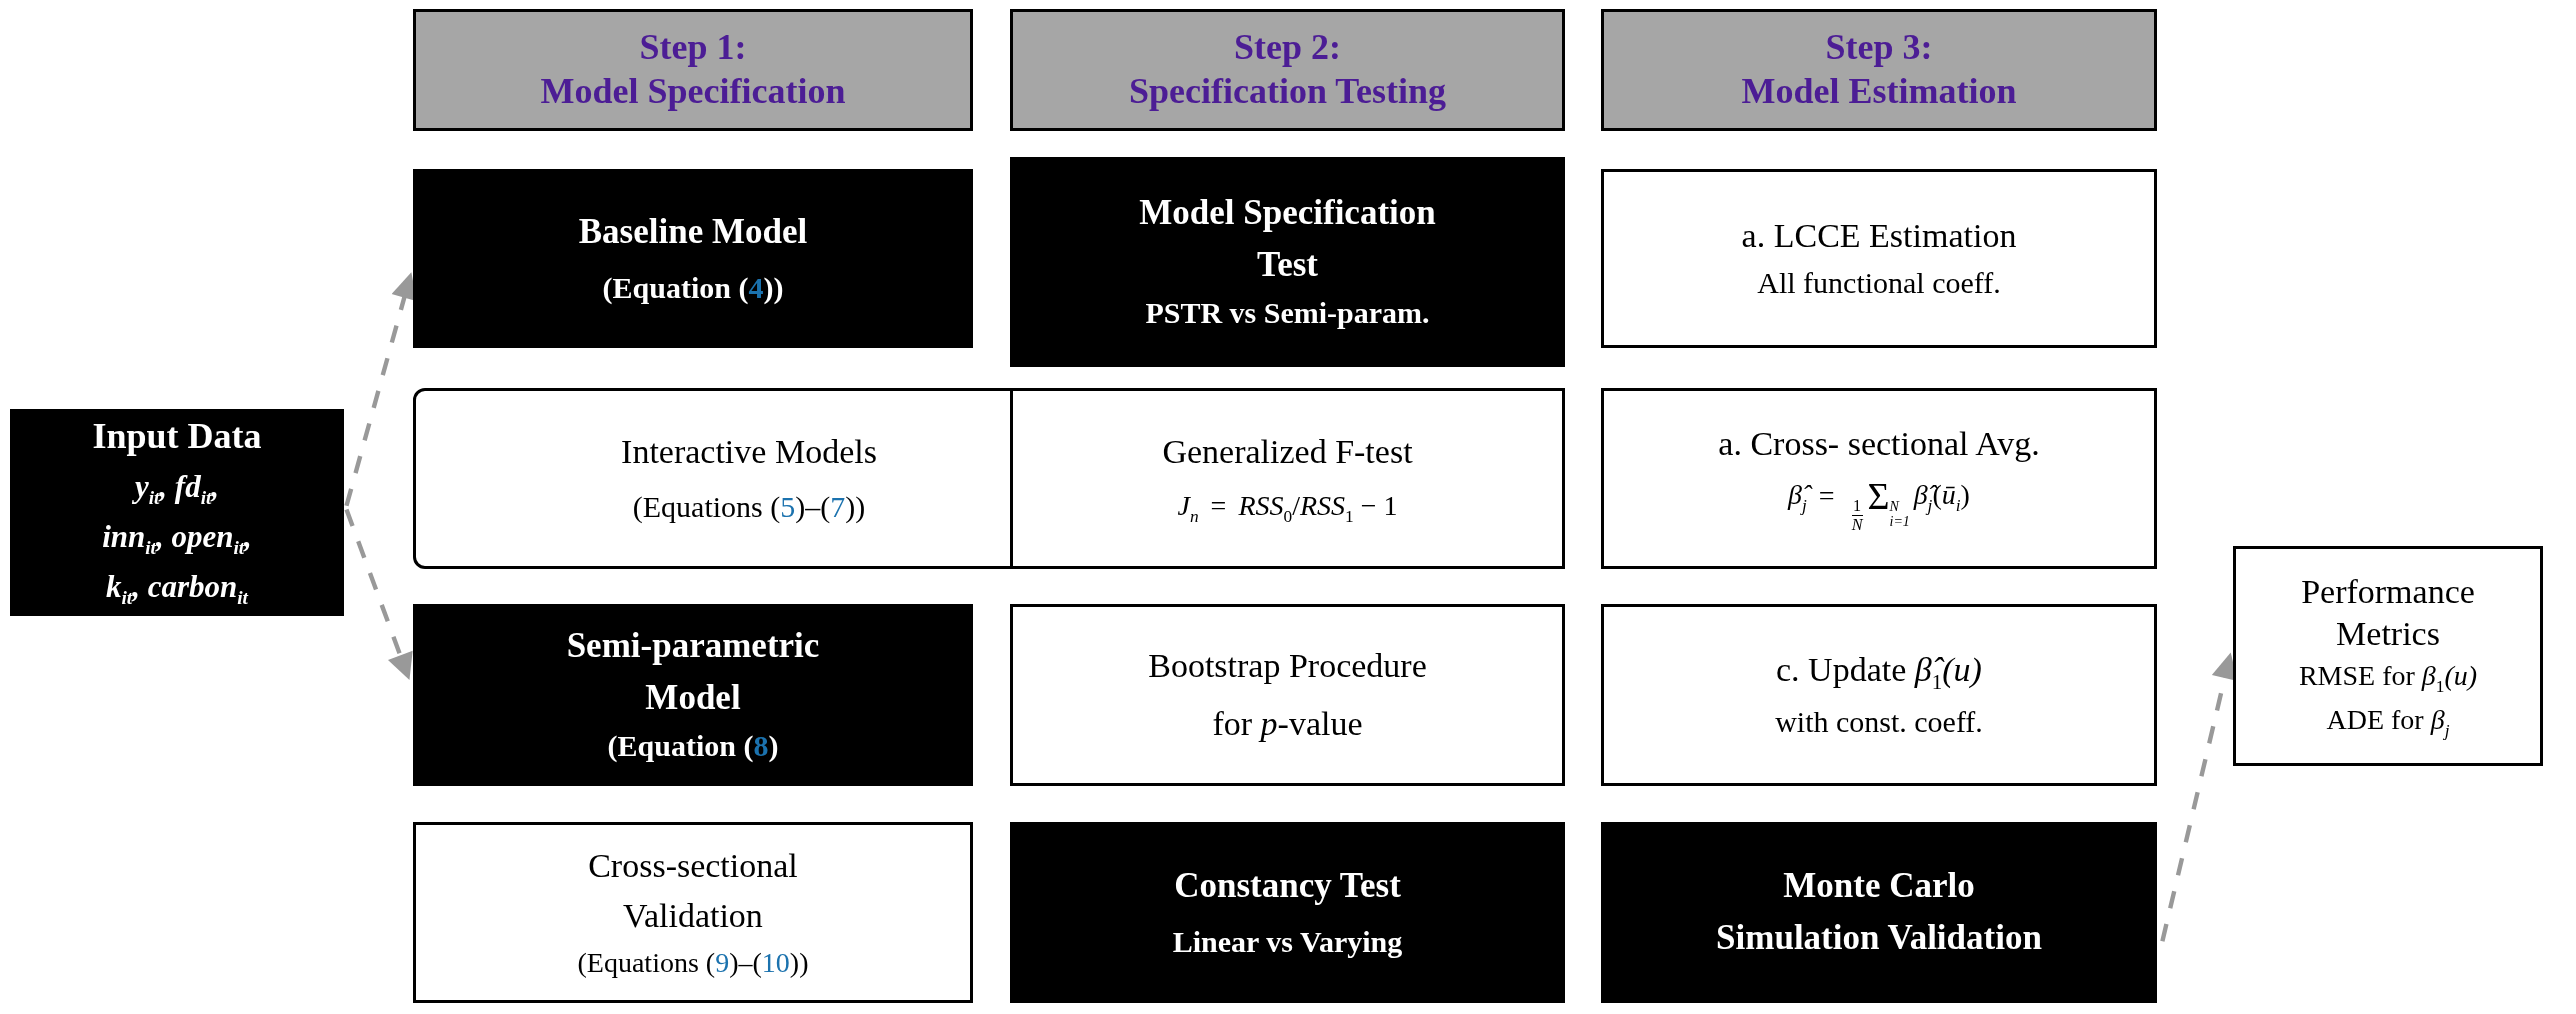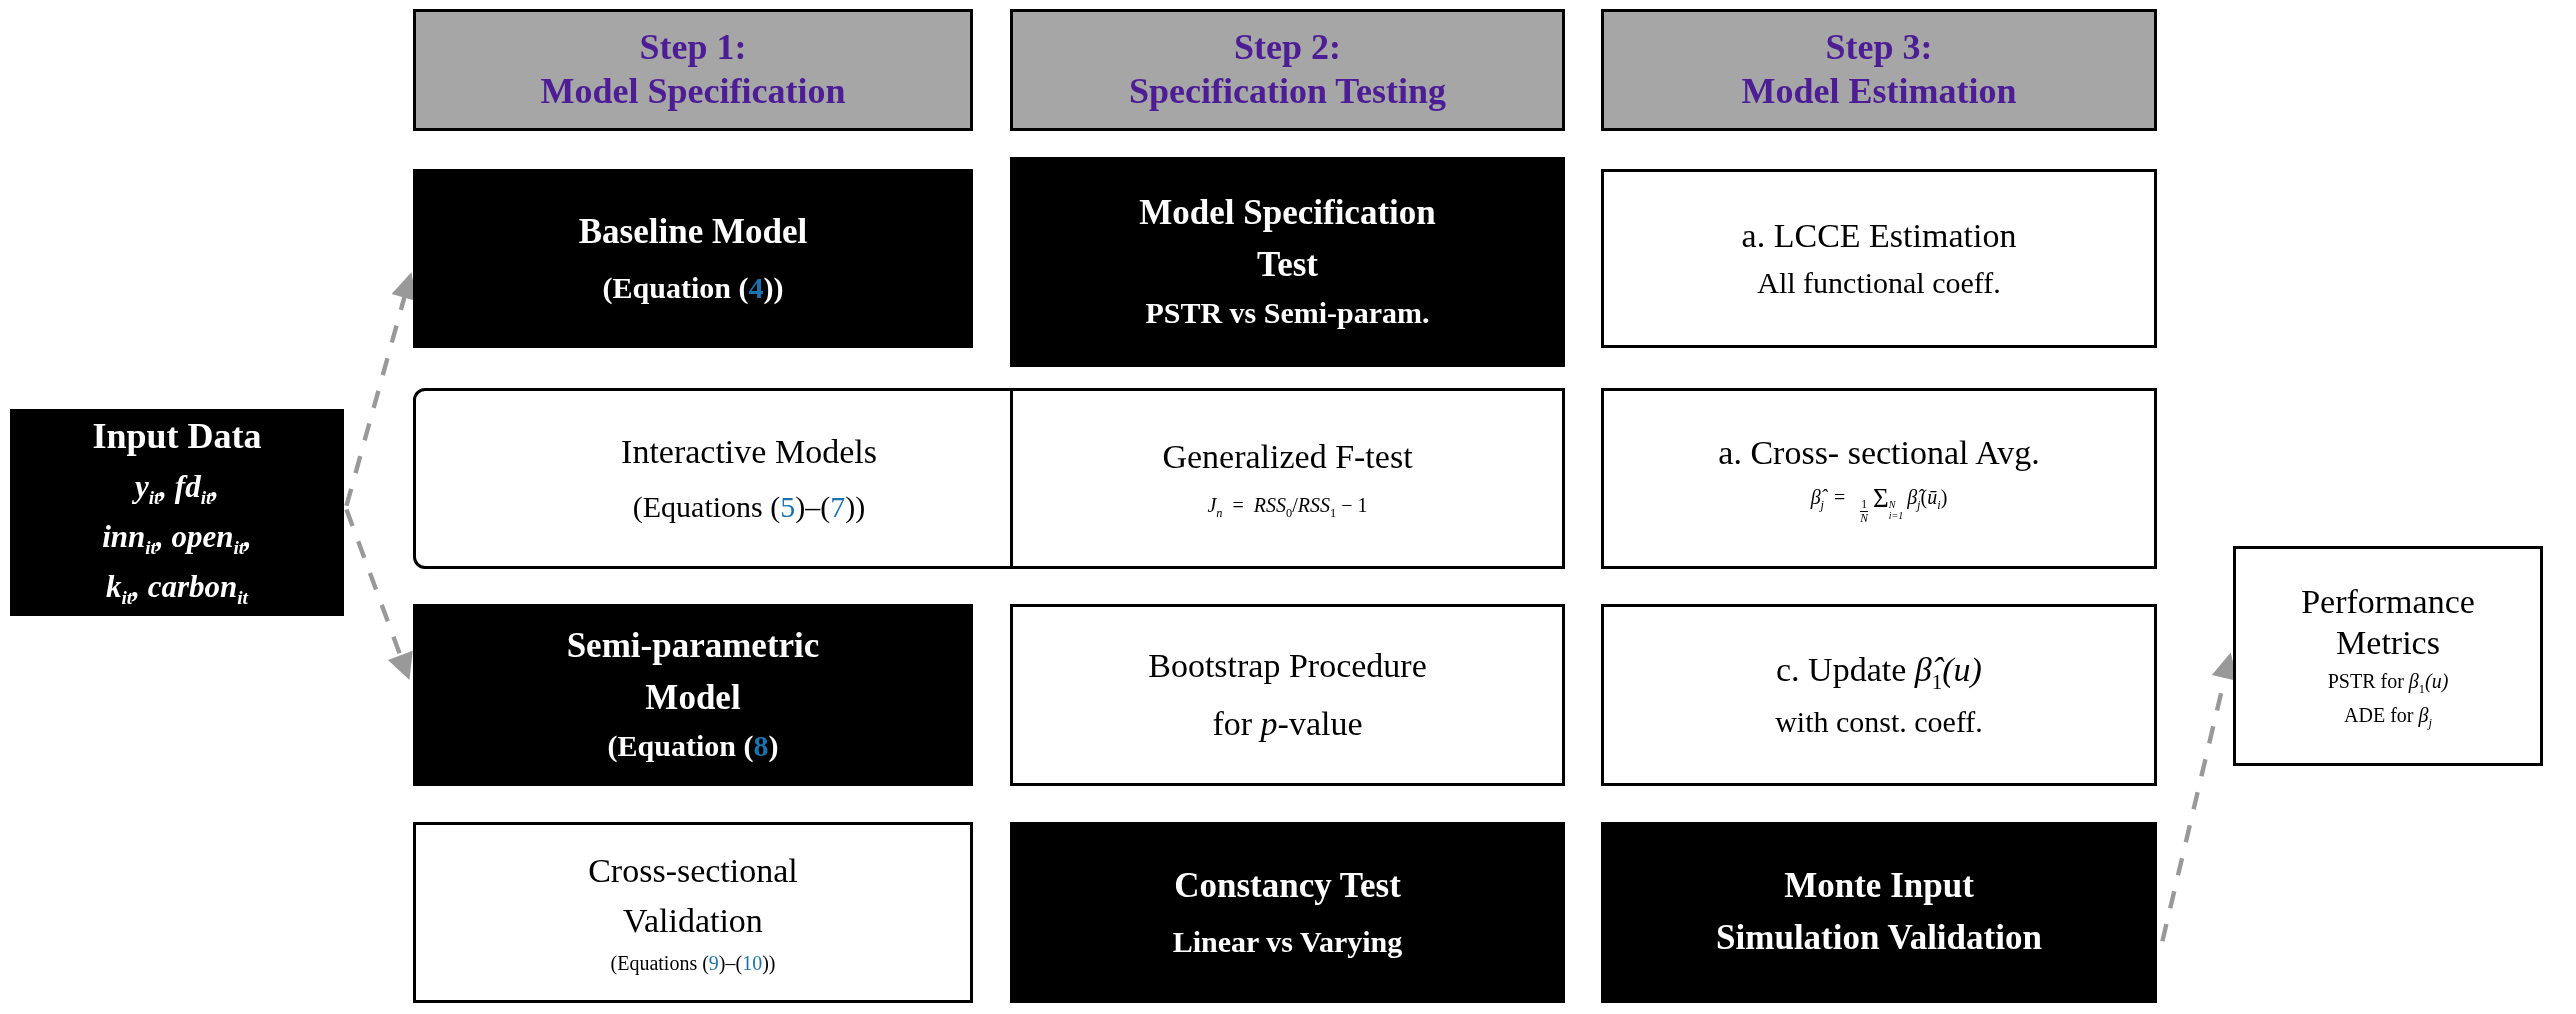--- a/index.html
+++ b/index.html
@@ -15,21 +15,21 @@
     text-align:center;line-height:1.22;
   }
   .black-box{background:#000000;color:#ffffff;font-weight:bold;border:3.1px solid #000000;}
   .white-box{background:#ffffff;color:#000000;border:3.1px solid #000000;}
   .header-box{background:#a6a6a6;color:#4c1d95;border:3.1px solid #000000;font-weight:bold;}
 
   .fs-header{font-size:36px;}
   .fs-title{font-size:35px;}
   .fs-wtitle{font-size:34px;}
   .fs-sub{font-size:30px;}
-  .fs-formula{font-size:20px;}
+  .fs-formula{font-size:28px;}
   .fs-input-title{font-size:36px;}
   .fs-input-math{font-size:31px;}
 
   .gap-sm > * + *{margin-top:8.8px;}
   .gap-md > * + *{margin-top:16.3px;}
 
   .v{font-style:italic;}
   sub{font-size:0.62em;}
   sub.up{font-style:normal;}
   .eq-link{color:#1b72ae;}
@@ -133,25 +133,25 @@
     <div class="fs-wtitle">a. Cross- sectional Avg.</div>
     <div class="fs-formula formula"><span class="v">β̂</span><sub class="v">j</sub><span class="pad-eq"> = </span><span class="frac"><span class="num">1</span><span class="den v">N</span></span><span class="sigma">Σ</span><span class="limits"><span class="v">N</span><span class="v">i=1</span></span><span class="v">β̂</span><sub class="v">j</sub><span>(</span><span class="v">ū</span><sub class="v">i</sub><span>)</span></div>
   </div>
 
   <div class="box white-box gap-sm" style="left:1601px;top:604px;width:556px;height:182px;">
     <div class="fs-wtitle"><span>c. Update </span><span class="v">β̂</span><sub class="up">1</sub><span class="v">(u)</span></div>
     <div class="fs-sub">with const. coeff.</div>
   </div>
 
   <div class="box black-box gap-sm" style="left:1601px;top:822px;width:556px;height:181px;">
-    <div class="fs-title">Monte Input</div>
+    <div class="fs-title">Monte Carlo</div>
     <div class="fs-title">Simulation Validation</div>
   </div>
 
   <div class="box white-box" style="left:2233px;top:546px;width:310px;height:220px;">
     <div class="fs-wtitle">Performance</div>
     <div class="fs-wtitle">Metrics</div>
-    <div class="fs-formula" style="margin-top:5px;"><span>PSTR for </span><span class="v">β</span><sub class="up">1</sub><span class="v">(u)</span></div>
+    <div class="fs-formula" style="margin-top:5px;"><span>RMSE for </span><span class="v">β</span><sub class="up">1</sub><span class="v">(u)</span></div>
     <div class="fs-formula" style="margin-top:6.3px;"><span>ADE for </span><span class="v">β</span><sub class="v">j</sub></div>
   </div>
 
 </div>
 
 
 </body></html>

